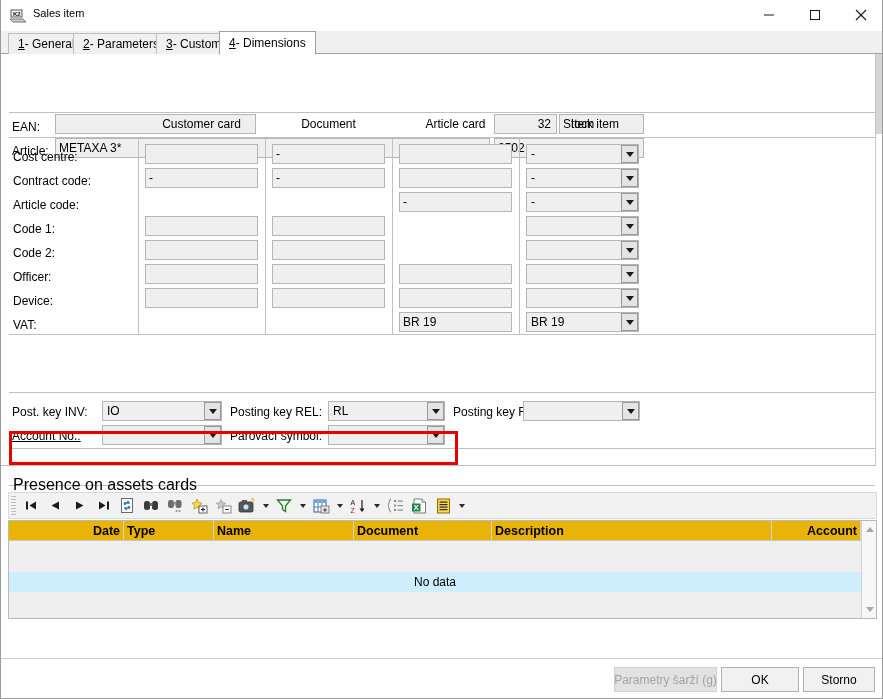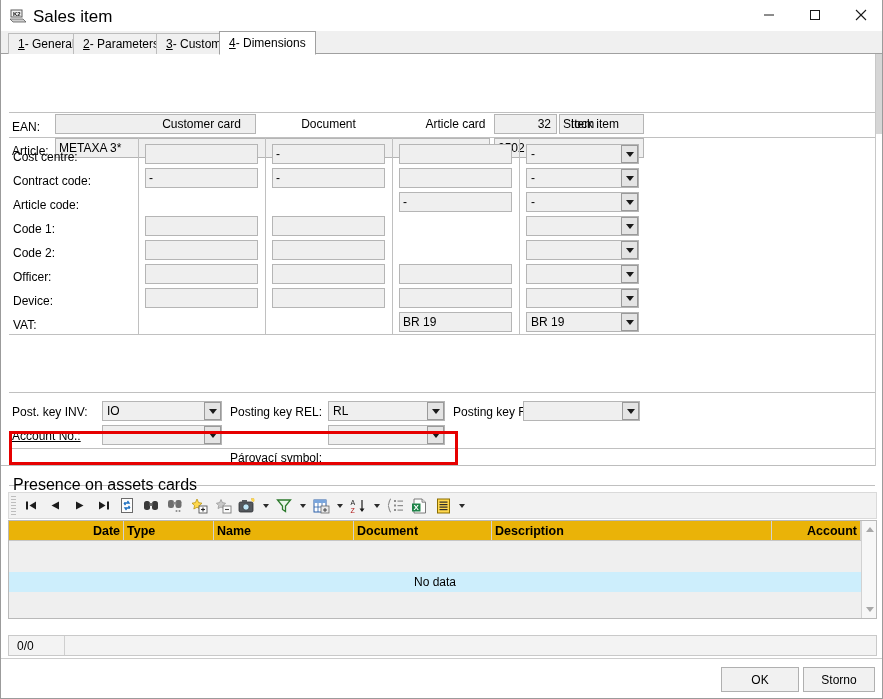--- a/index.html
+++ b/index.html
@@ -27,21 +27,21 @@
     width: 883px; height: 31px;
     background: #ffffff;
     border-bottom: 1px solid #ffffff;
   }
   .titlebar-icon {
     position: absolute; left: 9px; top: 8px;
     width: 17px; height: 16px;
   }
   .titlebar-title {
     position: absolute; left: 32px; top: 7px;
-    font-size: 17px; color: #000;
+    font-size: 11px; color: #000;
     white-space: nowrap;
   }
   .win-btn {
     position: absolute; top: 0;
     width: 46px; height: 30px;
     display: flex; align-items: center; justify-content: center;
     cursor: default;
   }
   .win-btn svg { display: block; }
   .btn-min { right: 92px; }
@@ -477,21 +477,21 @@
     </div>
 
     <div class="lbl" style="left:229px; top:351px;">Posting key REL:</div>
     <div class="combo" style="left:327px; top:347px; width:117px;">
       <span class="cval">RL</span>
       <span class="cbtn">
           <i class="arrow-dn"></i>
         </span>
     </div>
 
-    <div class="lbl" style="left:229px; top:397px;">Párovací symbol:</div>
+    <div class="lbl" style="left:229px; top:375px;">Párovací symbol:</div>
     <div class="combo" style="left:327px; top:371px; width:117px;">
       <span class="cval"></span>
       <span class="cbtn">
           <i class="arrow-dn"></i>
         </span>
     </div>
 
     <div class="lbl" style="left:452px; top:351px;">Posting key RE</div>
     <div class="combo" style="left:522px; top:347px; width:117px;">
       <span class="cval"></span>
@@ -698,25 +698,25 @@
     <div class="tbl-vscroll">
       <div class="sbar-arrow up">
           <i class="caret-up"></i>
         </div>
       <div class="sbar-arrow dn">
           <i class="caret-dn"></i>
         </div>
     </div>
   </div>
 
-  <div class="statusbar">
-    <div class="cell1">0/0</div>
-  </div>
 
   <div class="footer">
+    <div class="fbtn disabled" style="left:613px; width:103px;">
+      <span>Parametry šarží (g)</span>
+    </div>
     <div class="fbtn" style="left:720px; width:78px;">
       <span>OK</span>
     </div>
     <div class="fbtn" style="left:802px; width:72px;">
       <span>Storno</span>
     </div>
   </div>
 
 </div>
 

